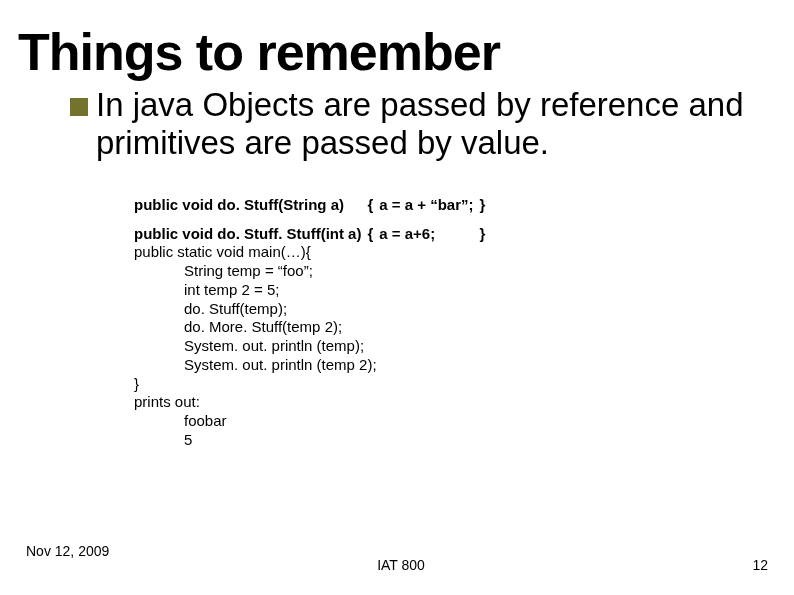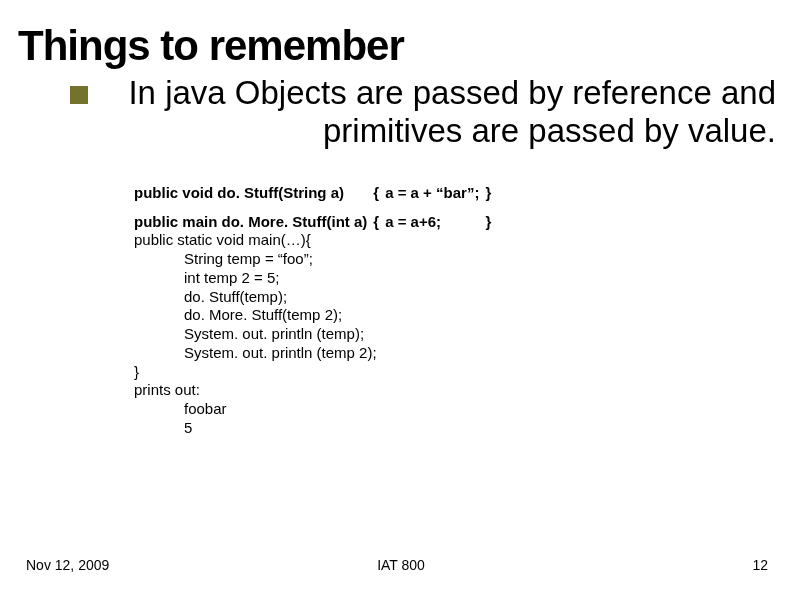--- a/index.html
+++ b/index.html
@@ -11,32 +11,31 @@
     position: relative;
     overflow: hidden;
   }
   .slide {
     width: 100%;
     height: 100%;
     padding: 22px 18px 0 18px;
     position: relative;
   }
   .title {
-    font-size: 42px;
+    font-size: 52px;
     font-weight: 900;
     color: #000;
     letter-spacing: -1px;
     font-family: Arial, sans-serif;
   }
   .bullet-row {
     display: flex;
     align-items: flex-start;
     margin-top: 4px;
     margin-left: 52px;
-    text-align: right;
   }
   .bullet-square {
     width: 18px;
     height: 18px;
     background: #73732e;
     margin-right: 8px;
     margin-top: 12px;
     flex-shrink: 0;
   }
   .bullet-text {
@@ -71,21 +70,21 @@
     bottom: 22px;
     left: 0;
     width: 100%;
     font-size: 14px;
     color: #000;
     font-family: Verdana, Arial, sans-serif;
   }
   .footer-date {
     position: absolute;
     left: 26px;
-    bottom: 0;
+    bottom: 14px;
   }
   .footer-center {
     position: absolute;
     left: 4px;
     width: 100%;
     text-align: center;
     bottom: 0;
   }
   .footer-page {
     position: absolute;
@@ -114,21 +113,21 @@
         <td>a = a + “bar”;</td>
         <td>}</td>
       </tr>
       <tr style="height:10px">
             <td></td>
             <td></td>
             <td></td>
             <td></td>
           </tr>
       <tr>
-        <td>public main do. More. Stuff(int a)</td>
+        <td>public void do. Stuff. Stuff(int a)</td>
         <td>{</td>
         <td>a = a+6;</td>
         <td>}</td>
       </tr>
     </tbody>
       </table>
     <div class="code-main">public static void main(…){
             String temp = “foo”;
             int temp 2 = 5;
             do. Stuff(temp);

